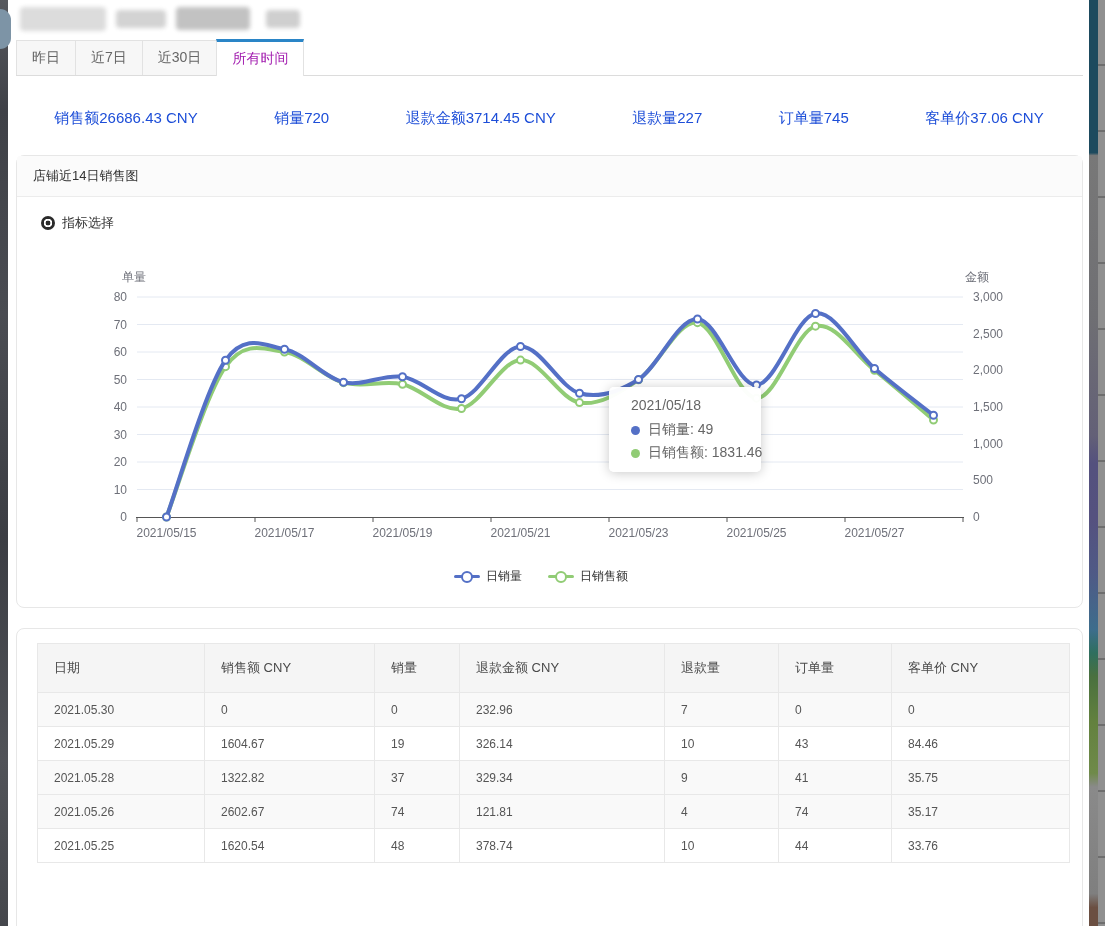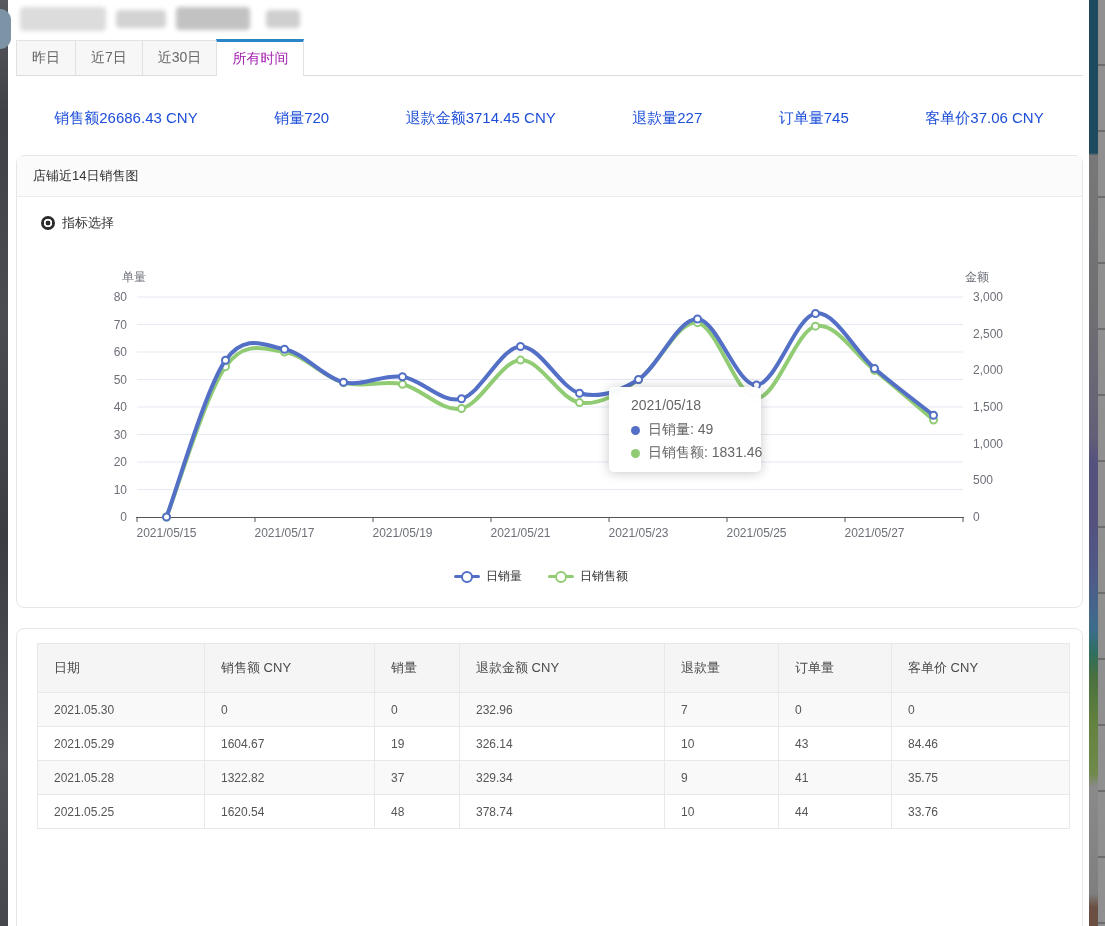--- a/index.html
+++ b/index.html
@@ -264,20 +264,29 @@
         </tr>
         <tr class="stripe">
           <td>2021.05.28</td>
           <td>1322.82</td>
           <td>37</td>
           <td>329.34</td>
           <td>9</td>
           <td>41</td>
           <td>35.75</td>
         </tr>
+        <tr class="stripe">
+          <td>2021.05.26</td>
+          <td>2602.67</td>
+          <td>74</td>
+          <td>121.81</td>
+          <td>4</td>
+          <td>74</td>
+          <td>35.17</td>
+        </tr>
         <tr>
           <td>2021.05.25</td>
           <td>1620.54</td>
           <td>48</td>
           <td>378.74</td>
           <td>10</td>
           <td>44</td>
           <td>33.76</td>
         </tr>
       </tbody>

